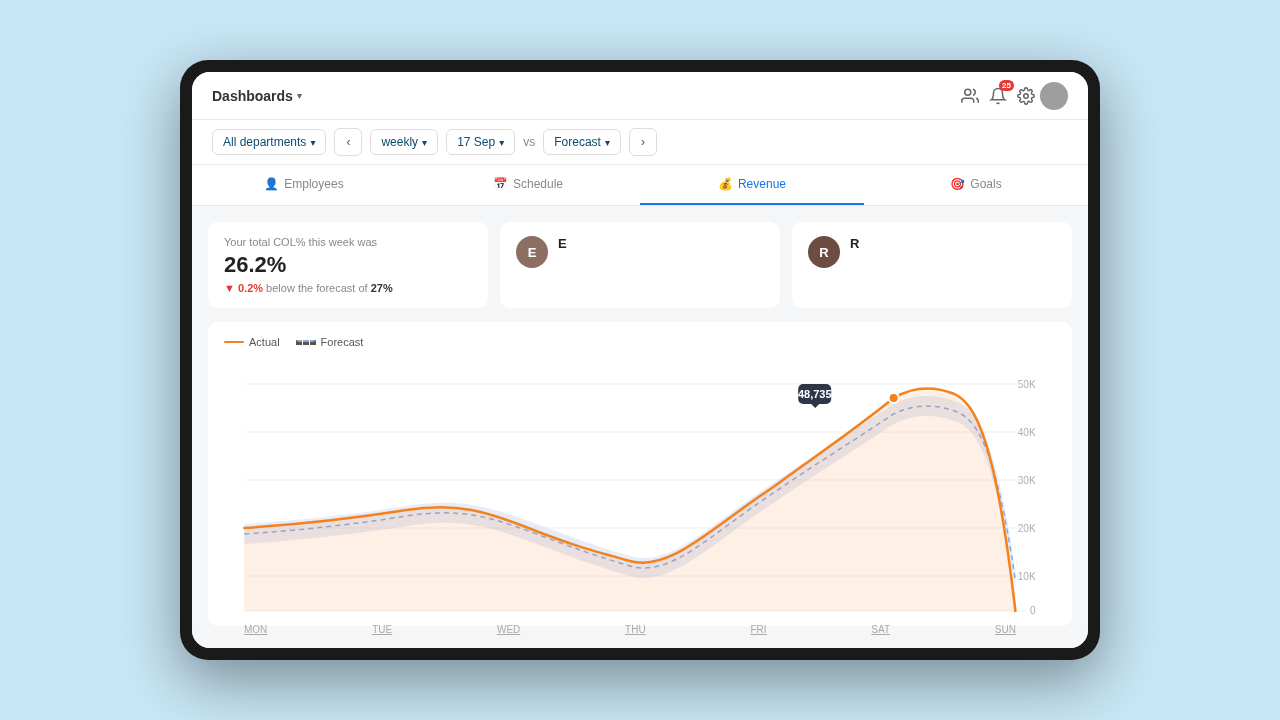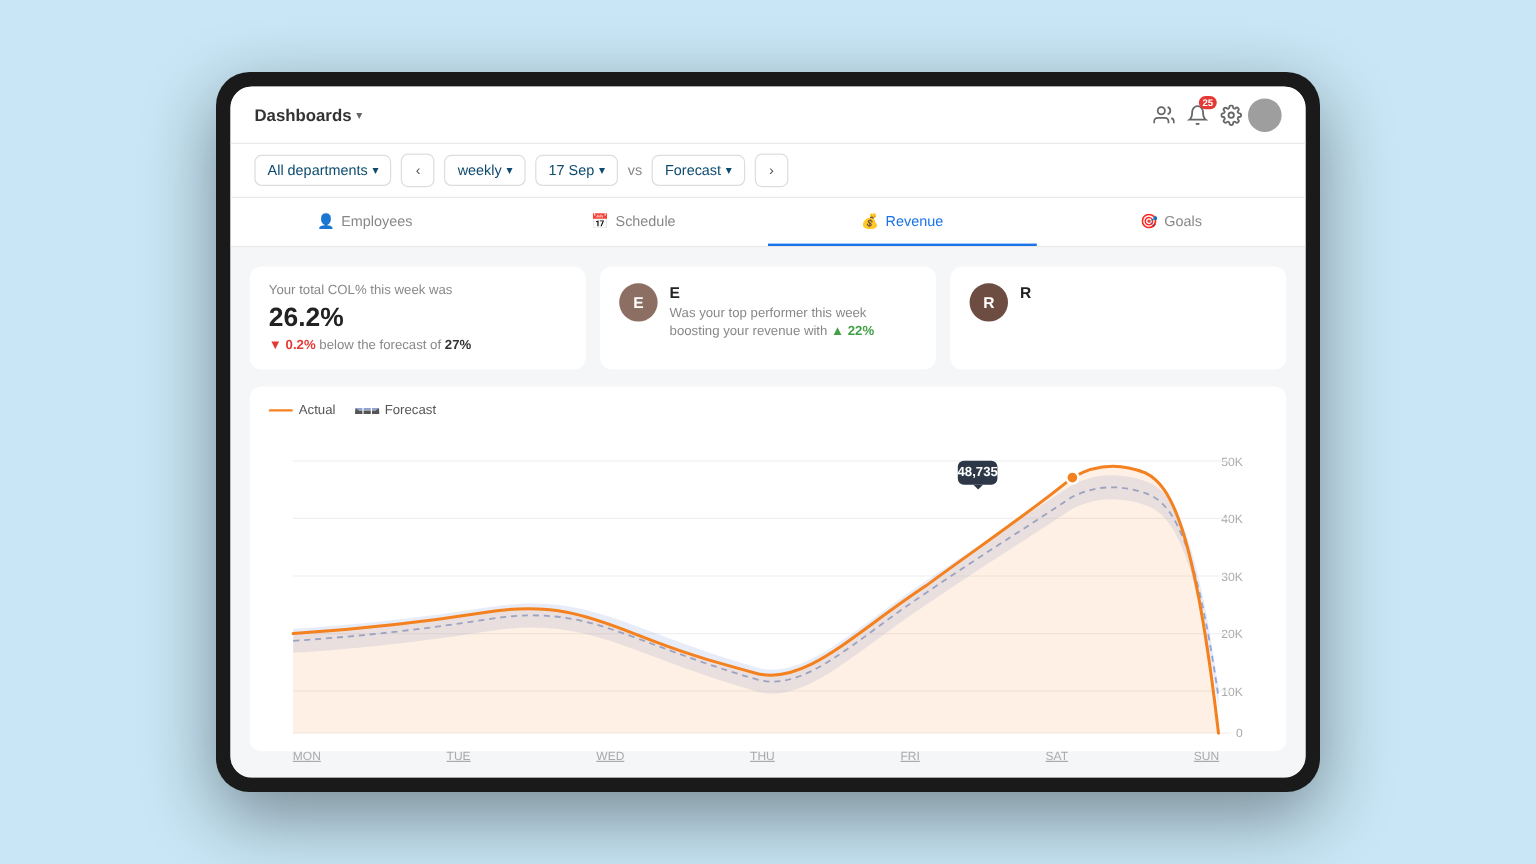--- a/index.html
+++ b/index.html
@@ -379,24 +379,20 @@
             <span class="bold">27%</span>
           </div>
         </div>
 
         <div class="card performer-card">
           <div class="performer-avatar top">
             <span>E</span>
           </div>
           <div class="performer-info">
             <div class="performer-name">E</div>
-            <div class="performer-desc">
-              <span>Was your top performer this week boosting your revenue with</span>
-              <span class="perf-up"> ▲ </span><span class="perf-up">22%</span>
-            </div>
           </div>
         </div>
 
         <div class="card performer-card">
           <div class="performer-avatar weak">
             <span>R</span>
           </div>
           <div class="performer-info">
             <div class="performer-name">R</div>
           </div>

